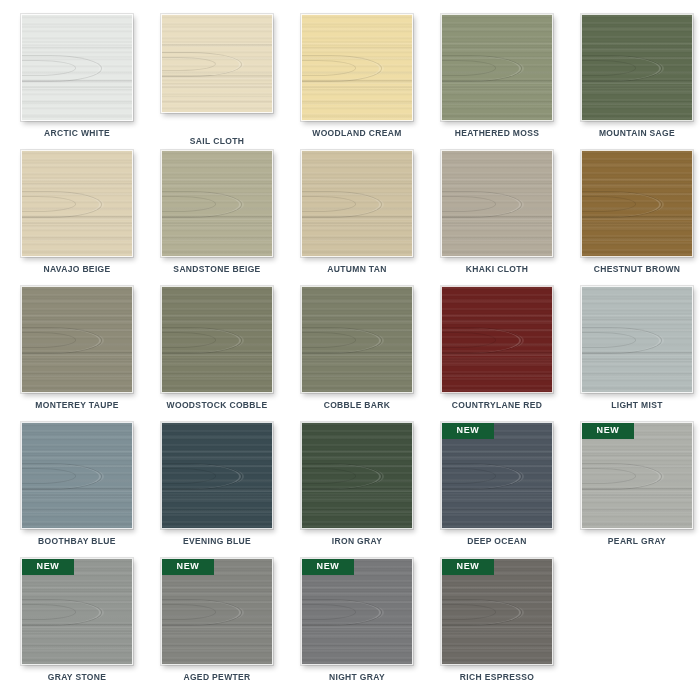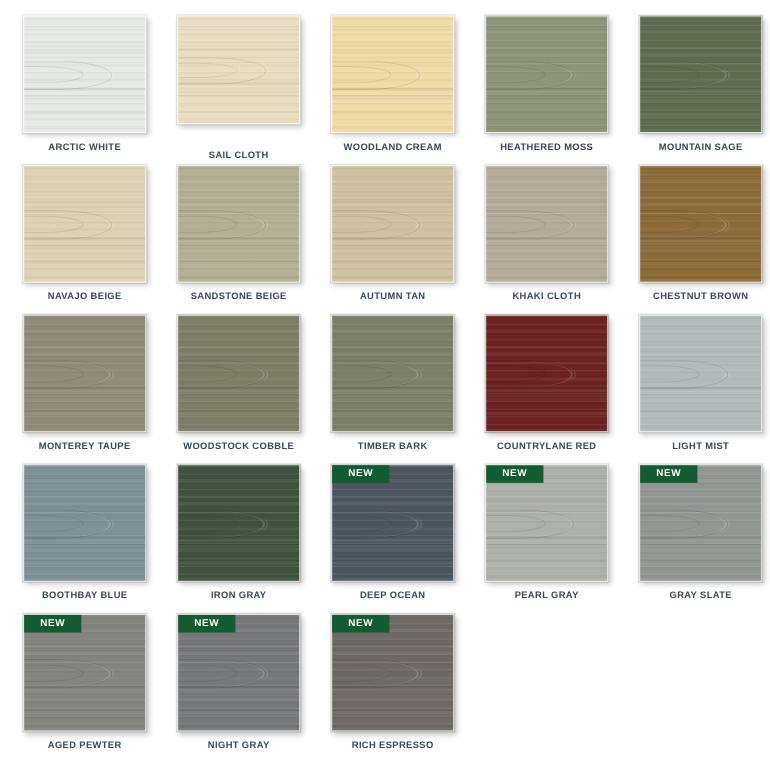--- a/index.html
+++ b/index.html
@@ -332,21 +332,21 @@
         <div class="grain"></div>
         <div class="band b1"></div>
         <div class="band b2"></div>
         <div class="band b3"></div>
         <div class="band b4"></div>
         <div class="knot"></div>
         <div class="knot2"></div>
       </div>
 
     </div>
-    <div class="label" style="color: rgb(56, 72, 87);">TIMBER BARK</div>
+    <div class="label" style="color: rgb(56, 72, 87);">COBBLE BARK</div>
   </div>
 
   <div class="cell">
     <div class="chip-wrap">
       <div class="chip" style="background: rgb(108, 34, 32);">
         <div class="grain"></div>
         <div class="band b1"></div>
         <div class="band b2"></div>
         <div class="band b3"></div>
         <div class="band b4"></div>
@@ -383,20 +383,35 @@
         <div class="band b3"></div>
         <div class="band b4"></div>
         <div class="knot"></div>
         <div class="knot2"></div>
       </div>
 
     </div>
     <div class="label" style="color: rgb(56, 72, 87);">BOOTHBAY BLUE</div>
   </div>
 
+  <div class="cell">
+    <div class="chip-wrap">
+      <div class="chip" style="background: rgb(57, 75, 82);">
+        <div class="grain"></div>
+        <div class="band b1"></div>
+        <div class="band b2"></div>
+        <div class="band b3"></div>
+        <div class="band b4"></div>
+        <div class="knot"></div>
+        <div class="knot2"></div>
+      </div>
+
+    </div>
+    <div class="label" style="color: rgb(56, 72, 87);">EVENING BLUE</div>
+  </div>
 
   <div class="cell">
     <div class="chip-wrap">
       <div class="chip" style="background: rgb(65, 81, 63);">
         <div class="grain"></div>
         <div class="band b1"></div>
         <div class="band b2"></div>
         <div class="band b3"></div>
         <div class="band b4"></div>
         <div class="knot"></div>
@@ -445,21 +460,21 @@
         <div class="grain"></div>
         <div class="band b1"></div>
         <div class="band b2"></div>
         <div class="band b3"></div>
         <div class="band b4"></div>
         <div class="knot"></div>
         <div class="knot2"></div>
       </div>
       <div class="badge" style="background: rgb(19, 92, 51);">NEW</div>
     </div>
-    <div class="label" style="color: rgb(56, 72, 87);">GRAY SLATE</div>
+    <div class="label" style="color: rgb(56, 72, 87);">GRAY STONE</div>
   </div>
 
   <div class="cell">
     <div class="chip-wrap">
       <div class="chip" style="background: rgb(131, 132, 127);">
         <div class="grain"></div>
         <div class="band b1"></div>
         <div class="band b2"></div>
         <div class="band b3"></div>
         <div class="band b4"></div>

